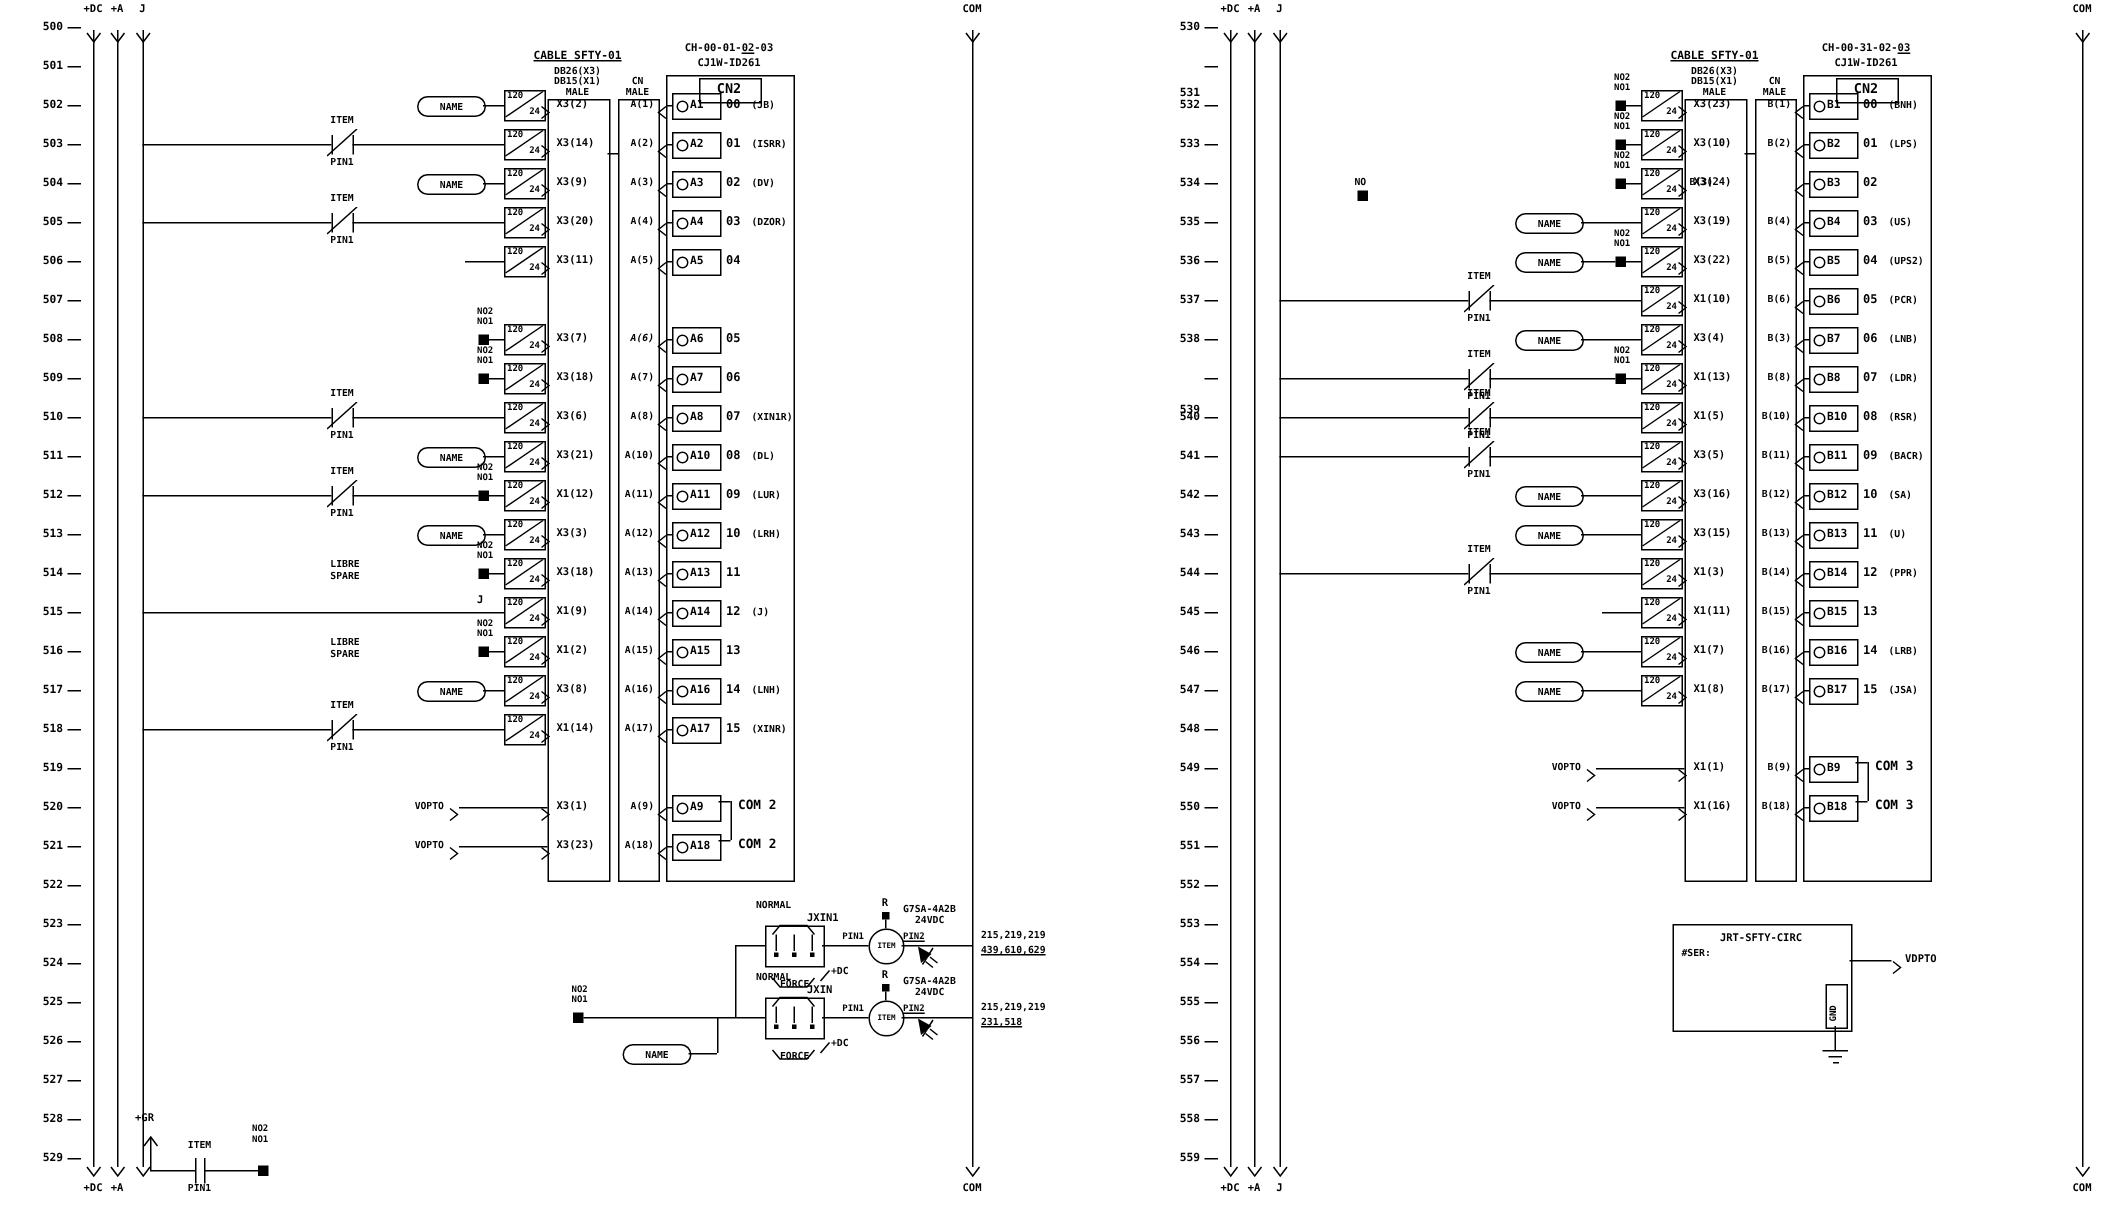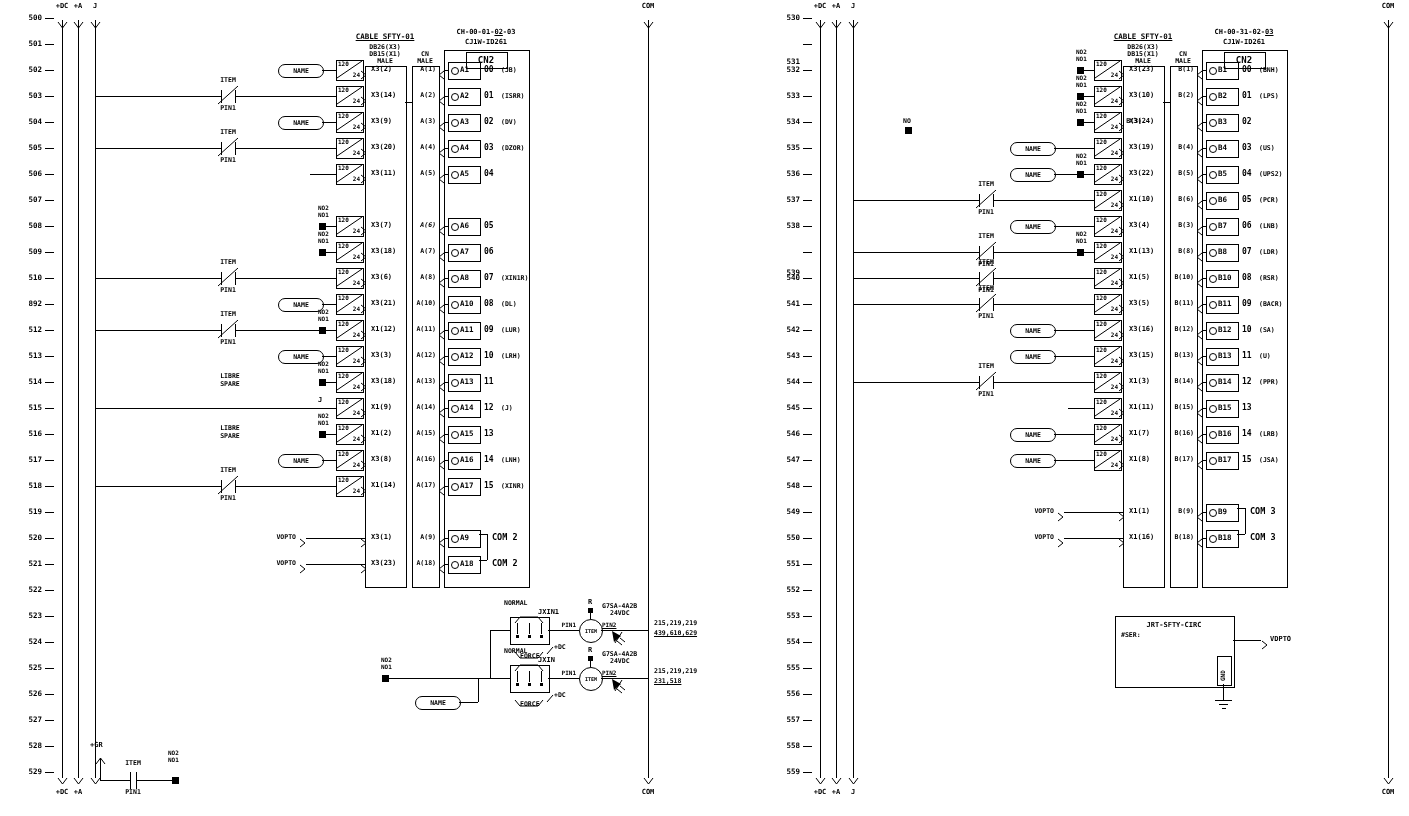--- a/index.html
+++ b/index.html
@@ -33,21 +33,21 @@
     <div class="t" style="left: 42px; top: 170px; font-size: 7.5px; transform: translateX(-100%);">506</div>
     <div class="ln" style="left: 45px; top: 174px; width: 9px; height: 1px;"></div>
     <div class="t" style="left: 42px; top: 196px; font-size: 7.5px; transform: translateX(-100%);">507</div>
     <div class="ln" style="left: 45px; top: 200px; width: 9px; height: 1px;"></div>
     <div class="t" style="left: 42px; top: 222px; font-size: 7.5px; transform: translateX(-100%);">508</div>
     <div class="ln" style="left: 45px; top: 226px; width: 9px; height: 1px;"></div>
     <div class="t" style="left: 42px; top: 248px; font-size: 7.5px; transform: translateX(-100%);">509</div>
     <div class="ln" style="left: 45px; top: 252px; width: 9px; height: 1px;"></div>
     <div class="t" style="left: 42px; top: 274px; font-size: 7.5px; transform: translateX(-100%);">510</div>
     <div class="ln" style="left: 45px; top: 278px; width: 9px; height: 1px;"></div>
-    <div class="t" style="left: 42px; top: 300px; font-size: 7.5px; transform: translateX(-100%);">892</div>
+    <div class="t" style="left: 42px; top: 300px; font-size: 7.5px; transform: translateX(-100%);">511</div>
     <div class="ln" style="left: 45px; top: 304px; width: 9px; height: 1px;"></div>
     <div class="t" style="left: 42px; top: 326px; font-size: 7.5px; transform: translateX(-100%);">512</div>
     <div class="ln" style="left: 45px; top: 330px; width: 9px; height: 1px;"></div>
     <div class="t" style="left: 42px; top: 352px; font-size: 7.5px; transform: translateX(-100%);">513</div>
     <div class="ln" style="left: 45px; top: 356px; width: 9px; height: 1px;"></div>
     <div class="t" style="left: 42px; top: 378px; font-size: 7.5px; transform: translateX(-100%);">514</div>
     <div class="ln" style="left: 45px; top: 382px; width: 9px; height: 1px;"></div>
     <div class="t" style="left: 42px; top: 404px; font-size: 7.5px; transform: translateX(-100%);">515</div>
     <div class="ln" style="left: 45px; top: 408px; width: 9px; height: 1px;"></div>
     <div class="t" style="left: 42px; top: 430px; font-size: 7.5px; transform: translateX(-100%);">516</div>

